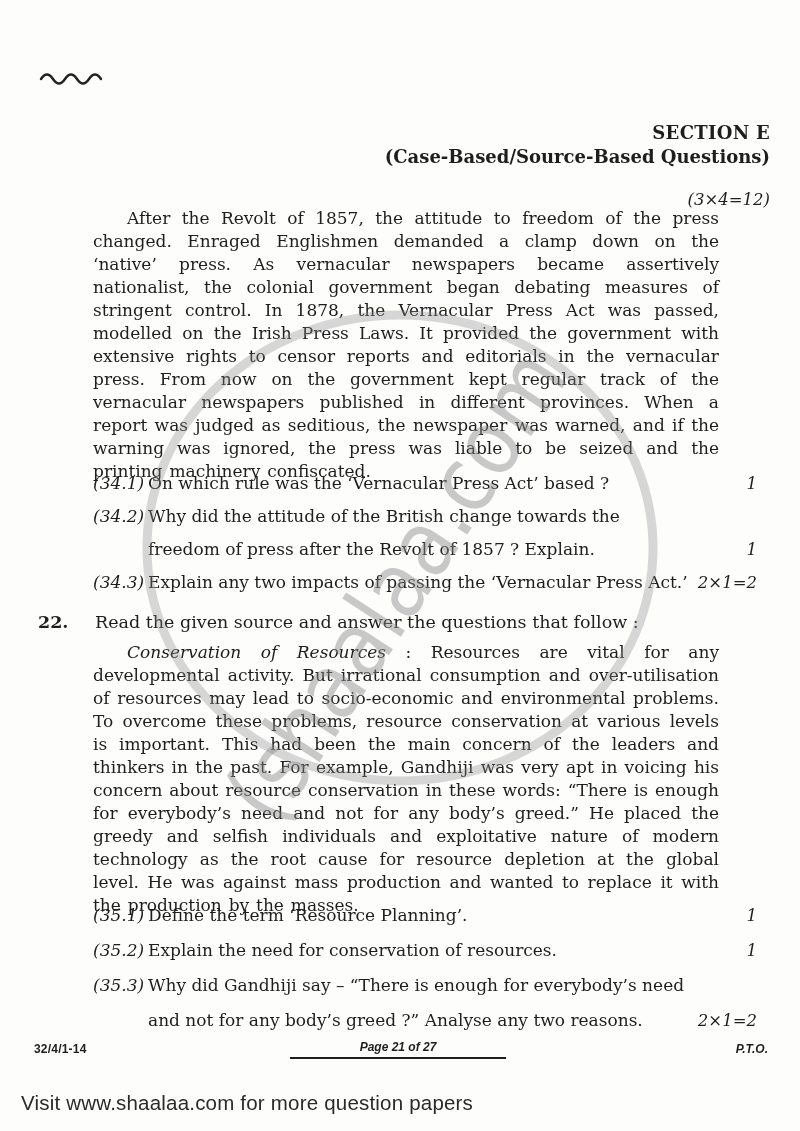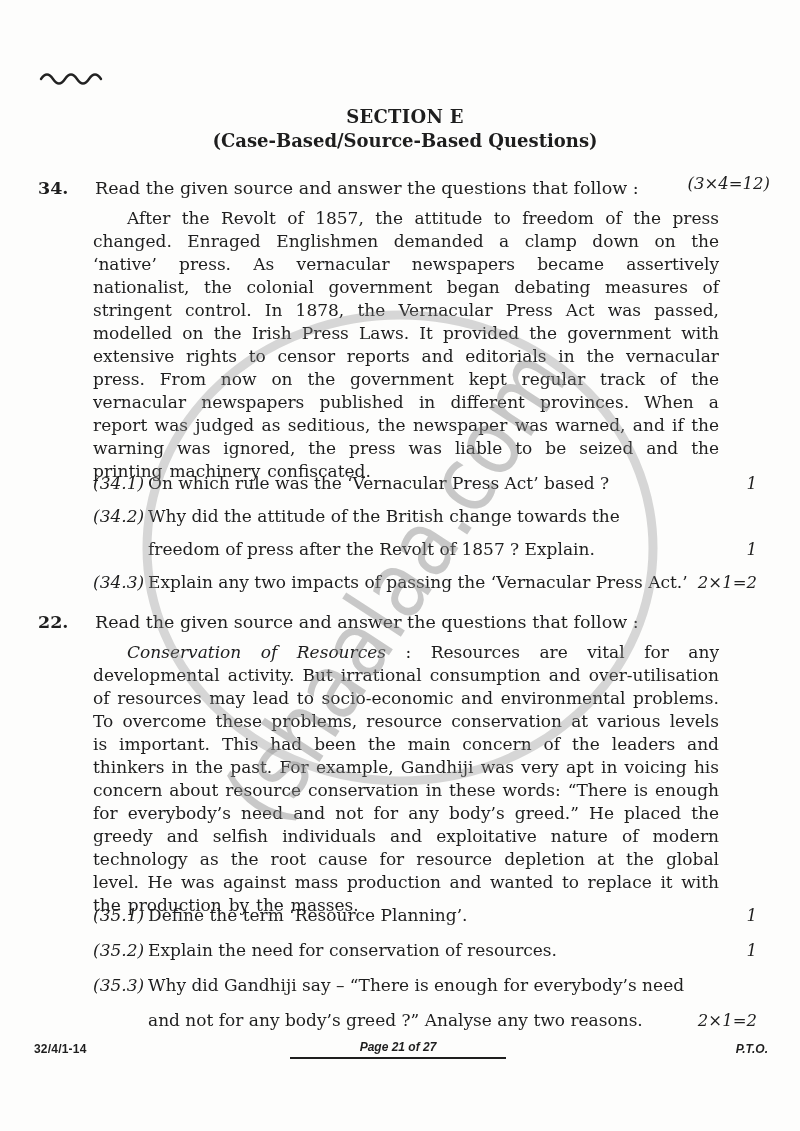--- a/index.html
+++ b/index.html
@@ -10,21 +10,21 @@
     margin: 0 auto;
     background: #fdfdfc;
     font-family: "DejaVu Serif", "Liberation Serif", serif;
     color: #1e1e1e;
     overflow: hidden;
   }
   .content { position: absolute; inset: 0; z-index: 1; }
 
   .squiggle { position: absolute; left: 38px; top: 68px; }
 
-  .section-header { position: absolute; left: 40px; width: 730px; top: 106px; text-align: center; }
+  .section-header { position: absolute; left: 40px; width: 730px; top: 122px; text-align: right; }
   .section-title { font-size: 18px; font-weight: bold; letter-spacing: .3px; }
   .section-subtitle { font-size: 18px; font-weight: bold; margin-top: 3px; }
   .section-marks {
     position: absolute; right: 0px; top: 27px;
     font-style: italic; font-size: 16.5px; font-weight: normal; margin-top: 41px;
   }
 
   .q-header { position: absolute; left: 38px; width: 680px; font-size: 17.5px; }
   .q-header .q-num { font-weight: bold; display: inline-block; width: 57px; }
   #q34-header { top: 178px; }
@@ -86,23 +86,20 @@
     <svg class="squiggle" width="72" height="20" viewBox="0 0 72 20">
       <path d="M3,11 Q9,2 15,11 T27,11 T39,11 T51,11 T63,11" fill="none" stroke="#222" stroke-width="2.4" stroke-linecap="round"></path>
     </svg>
 
     <div class="section-header">
       <div class="section-title">SECTION E</div>
       <div class="section-subtitle">(Case-Based/Source-Based Questions)</div>
       <div class="section-marks">(3×4=12)</div>
     </div>
 
-    <div class="q-header" id="q34-header">
-      <span class="q-num">34.</span><span>Read the given source and answer the questions that follow :</span>
-    </div>
 
     <p class="passage" id="passage-34">After the Revolt of 1857, the attitude to freedom of the press changed. Enraged Englishmen demanded a clamp down on the ‘native’ press. As vernacular newspapers became assertively nationalist, the colonial government began debating measures of stringent control. In 1878, the Vernacular Press Act was passed, modelled on the Irish Press Laws. It provided the government with extensive rights to censor reports and editorials in the vernacular press. From now on the government kept regular track of the vernacular newspapers published in different provinces. When a report was judged as seditious, the newspaper was warned, and if the warning was ignored, the press was liable to be seized and the printing machinery confiscated.</p>
 
     <div class="subq-block" id="subq-34">
       <div class="subq">
         <span class="subq-label">(34.1)</span>
         <span class="subq-text">On which rule was the ‘Vernacular Press Act’ based ?</span>
         <span class="subq-marks">1</span>
       </div>
       <div class="subq">
@@ -140,20 +137,21 @@
         <span class="subq-marks">2×1=2</span>
       </div>
     </div>
 
     <div class="footer">
       <span class="paper-code">32/4/1-14</span>
       <span class="page-number">Page 21 of 27</span>
       <span class="pto">P.T.O.</span>
     </div>
 
+    <div class="bottom-note">Visit www.shaalaa.com for more question papers</div>
 
   </div>
 
   <svg class="watermark" width="800" height="1131" viewBox="0 0 800 1131">
     <g>
       <ellipse cx="400" cy="548" rx="253" ry="233" fill="none" stroke="#8a8a8a" stroke-width="9" opacity="0.33"></ellipse>
       <text x="395" y="618" text-anchor="middle" font-family="DejaVu Sans, sans-serif" font-size="92" fill="#8a8a8a" opacity="0.45" textLength="540" lengthAdjust="spacingAndGlyphs" transform="rotate(-57 395 585)">(shaalaa.com</text>
     </g>
   </svg>
 

